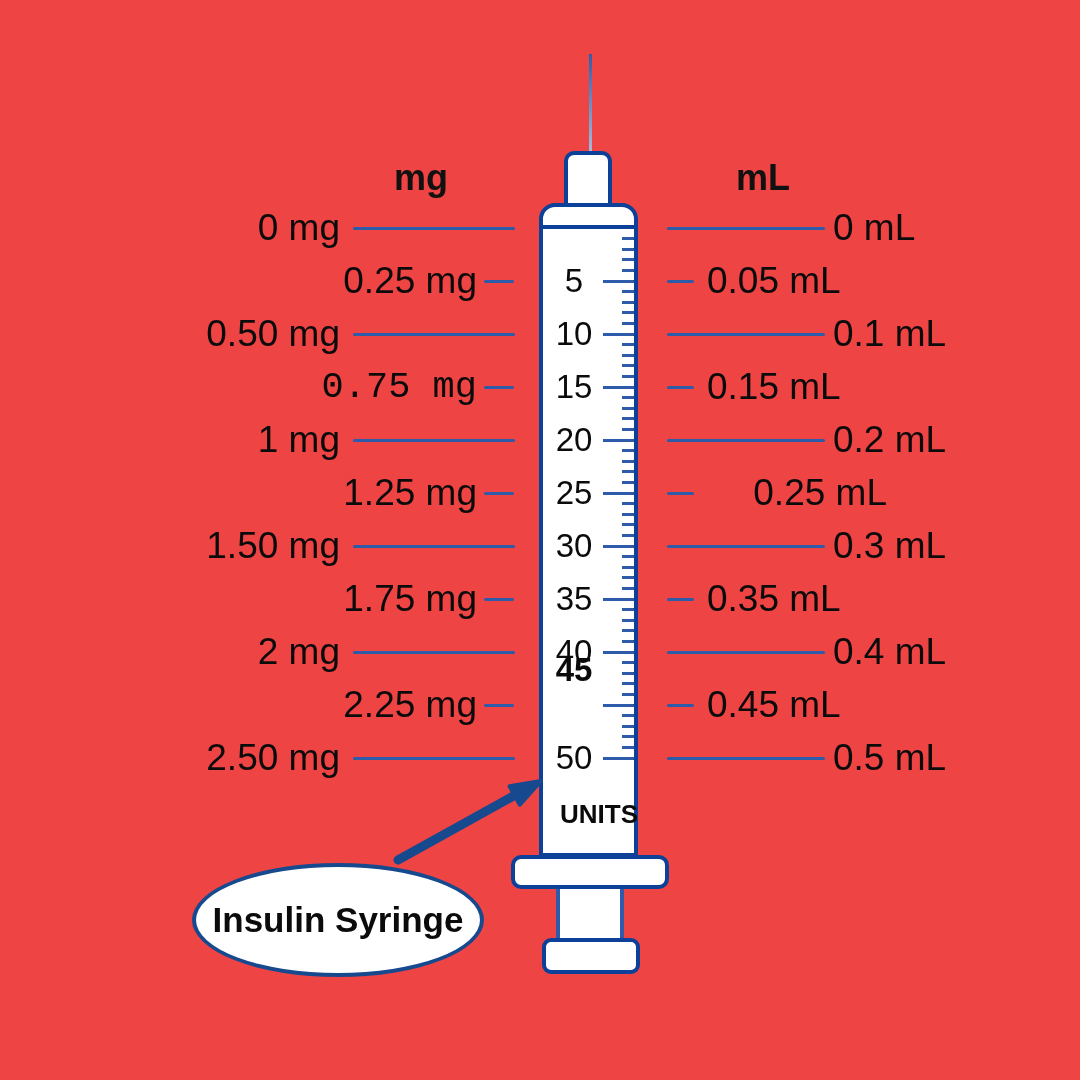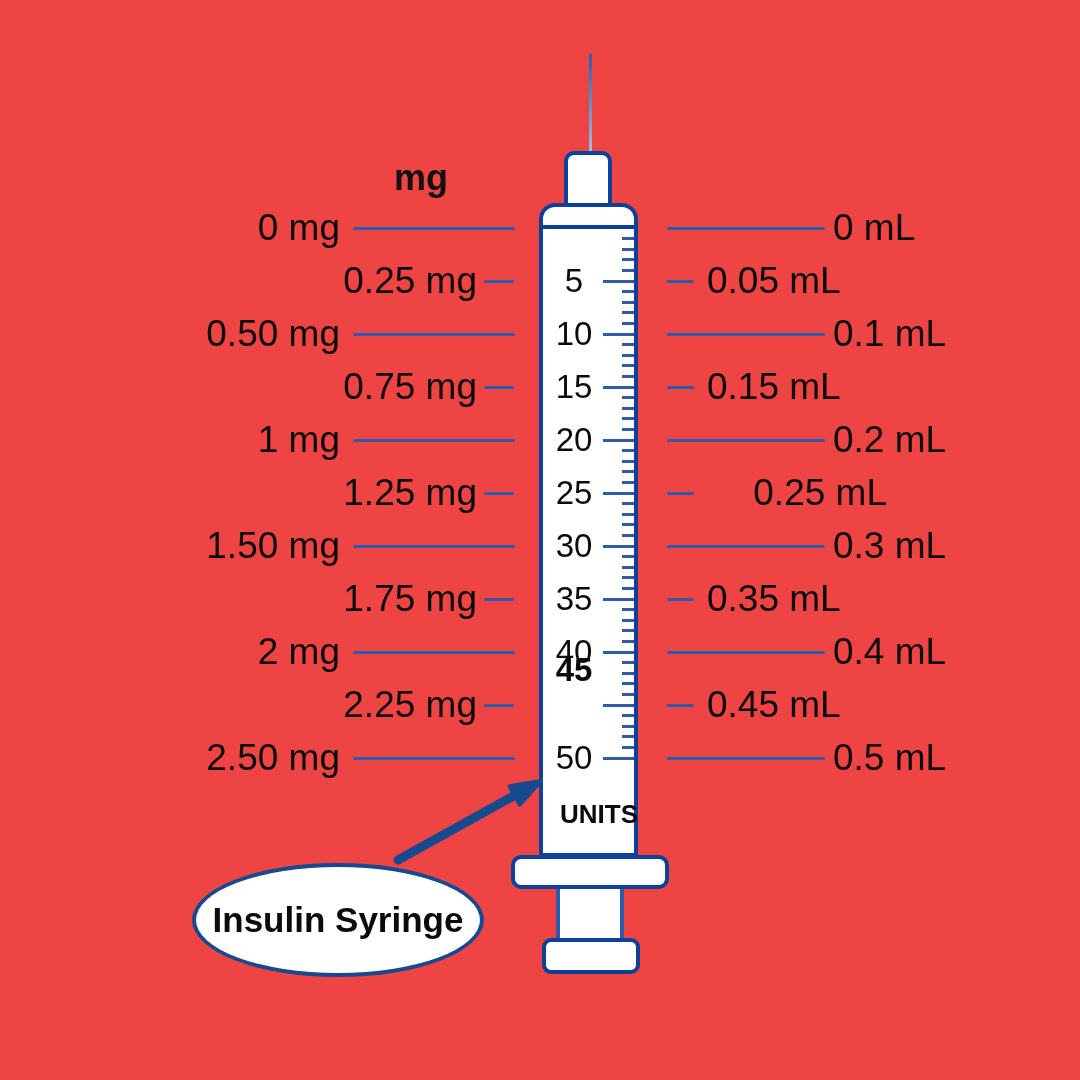--- a/index.html
+++ b/index.html
@@ -70,35 +70,36 @@
     box-sizing:border-box;display:flex;align-items:center;justify-content:center;z-index:6;
   }
   #callout span{font-weight:bold;font-size:35px;color:#0b0b0b;white-space:nowrap;}
 </style>
 </head>
 <body>
 
 <div id="canvas">
 
   <div class="hdr" id="mg-header">mg</div>
+  <div class="hdr" id="ml-header">mL</div>
 
   <div id="rows-layer">
       <div class="row-label rl-left" style="left: 130px; width: 210px; top: 206px;">0 mg</div>
       <div class="rule" style="left: 353px; width: 162px; top: 226.5px;"></div>
       <div class="rule" style="left: 667px; width: 158px; top: 226.5px;"></div>
       <div class="row-label rl-right" style="left: 833px; width: 160px; top: 206px;">0 mL</div>
       <div class="row-label rl-left" style="left: 240px; width: 237px; top: 259px;">0.25 mg</div>
       <div class="rule" style="left: 484px; width: 30px; top: 279.5px;"></div>
       <div class="rule" style="left: 667px; width: 27px; top: 279.5px;"></div>
       <div class="row-label rl-right" style="left: 707px; width: 180px; top: 259px;">0.05 mL</div>
       <div class="row-label rl-left" style="left: 130px; width: 210px; top: 312px;">0.50 mg</div>
       <div class="rule" style="left: 353px; width: 162px; top: 332.5px;"></div>
       <div class="rule" style="left: 667px; width: 158px; top: 332.5px;"></div>
       <div class="row-label rl-right" style="left: 833px; width: 160px; top: 312px;">0.1 mL</div>
-      <div class="row-label rl-left" style="left: 240px; width: 237px; top: 365px;">0.75 mg</div>
+      <div class="row-label rl-left" style="left: 240px; width: 237px; top: 365px; font-family: Liberation Mono, monospace;">0.75 mg</div>
       <div class="rule" style="left: 484px; width: 30px; top: 385.5px;"></div>
       <div class="rule" style="left: 667px; width: 27px; top: 385.5px;"></div>
       <div class="row-label rl-right" style="left: 707px; width: 180px; top: 365px;">0.15 mL</div>
       <div class="row-label rl-left" style="left: 130px; width: 210px; top: 418px;">1 mg</div>
       <div class="rule" style="left: 353px; width: 162px; top: 438.5px;"></div>
       <div class="rule" style="left: 667px; width: 158px; top: 438.5px;"></div>
       <div class="row-label rl-right" style="left: 833px; width: 160px; top: 418px;">0.2 mL</div>
       <div class="row-label rl-left" style="left: 240px; width: 237px; top: 471px;">1.25 mg</div>
       <div class="rule" style="left: 484px; width: 30px; top: 491.5px;"></div>
       <div class="rule" style="left: 667px; width: 27px; top: 491.5px;"></div>

